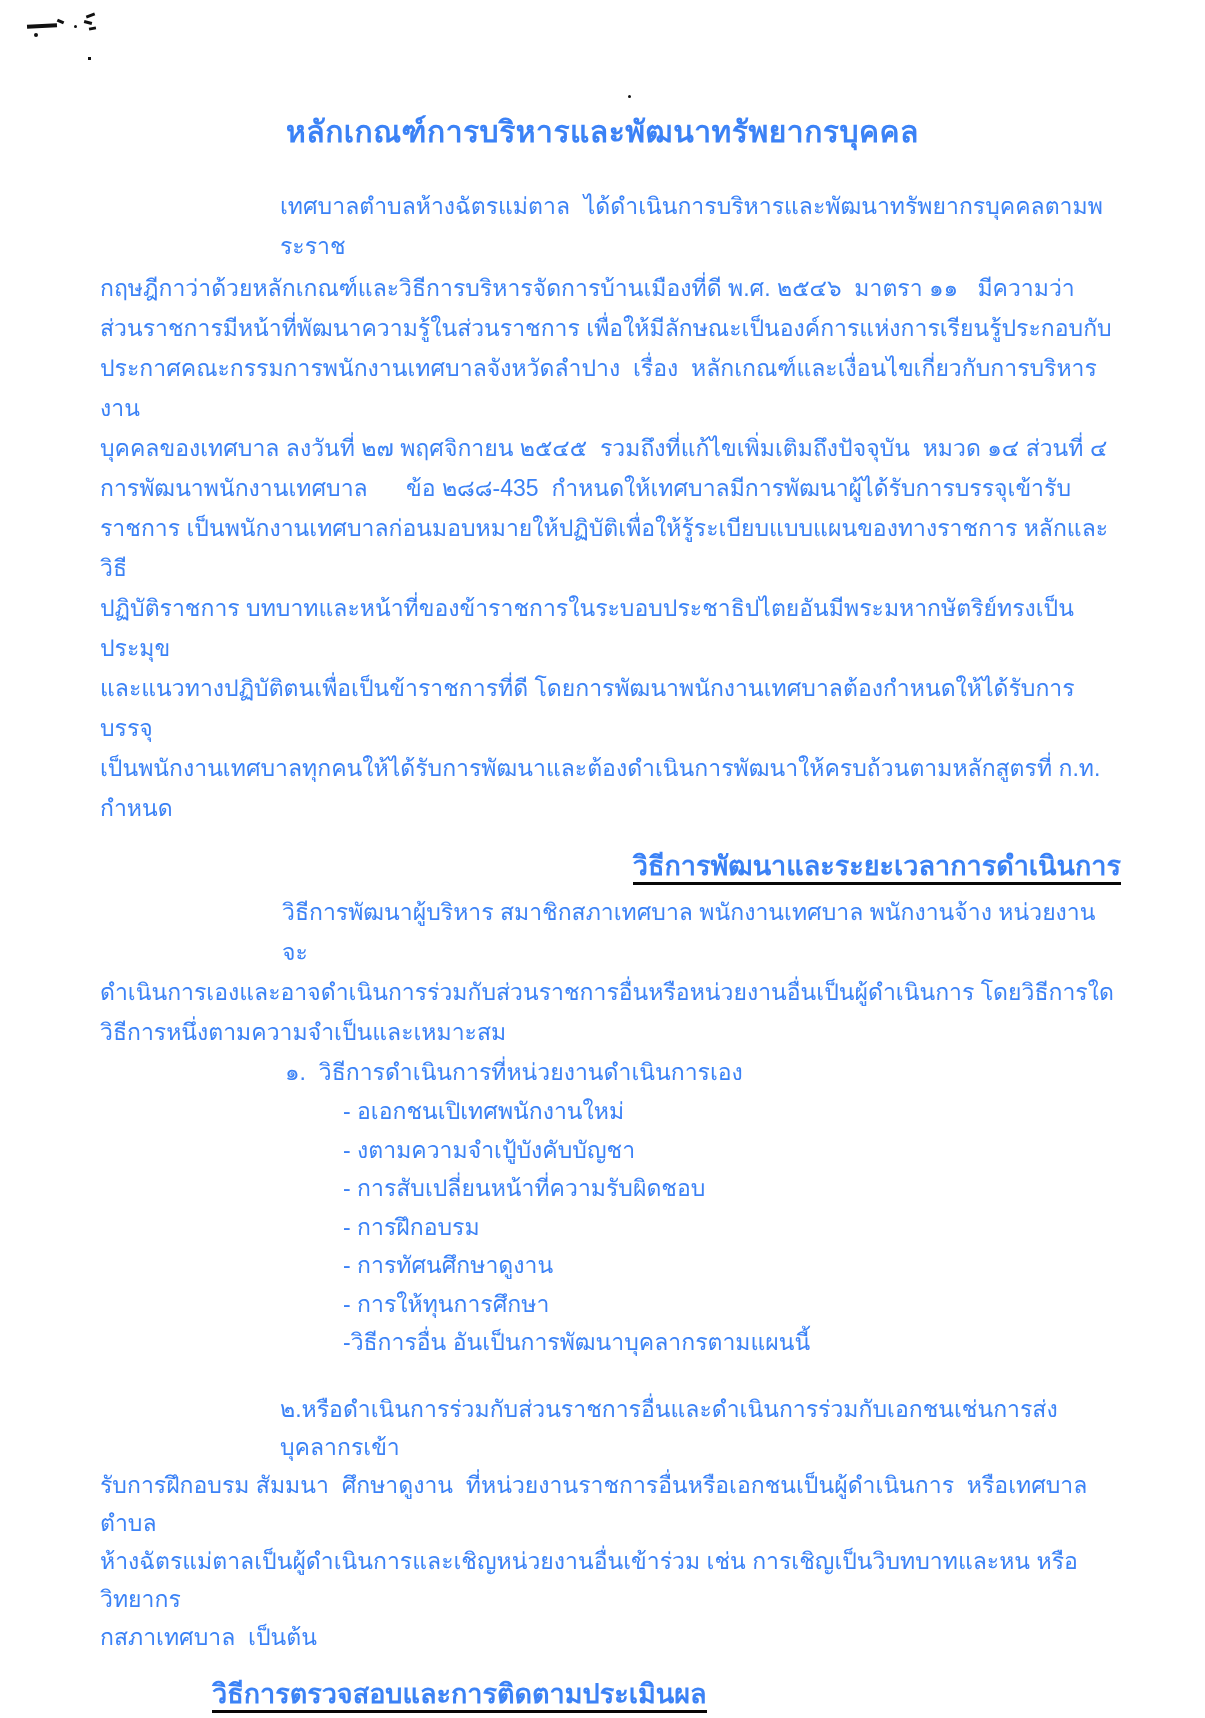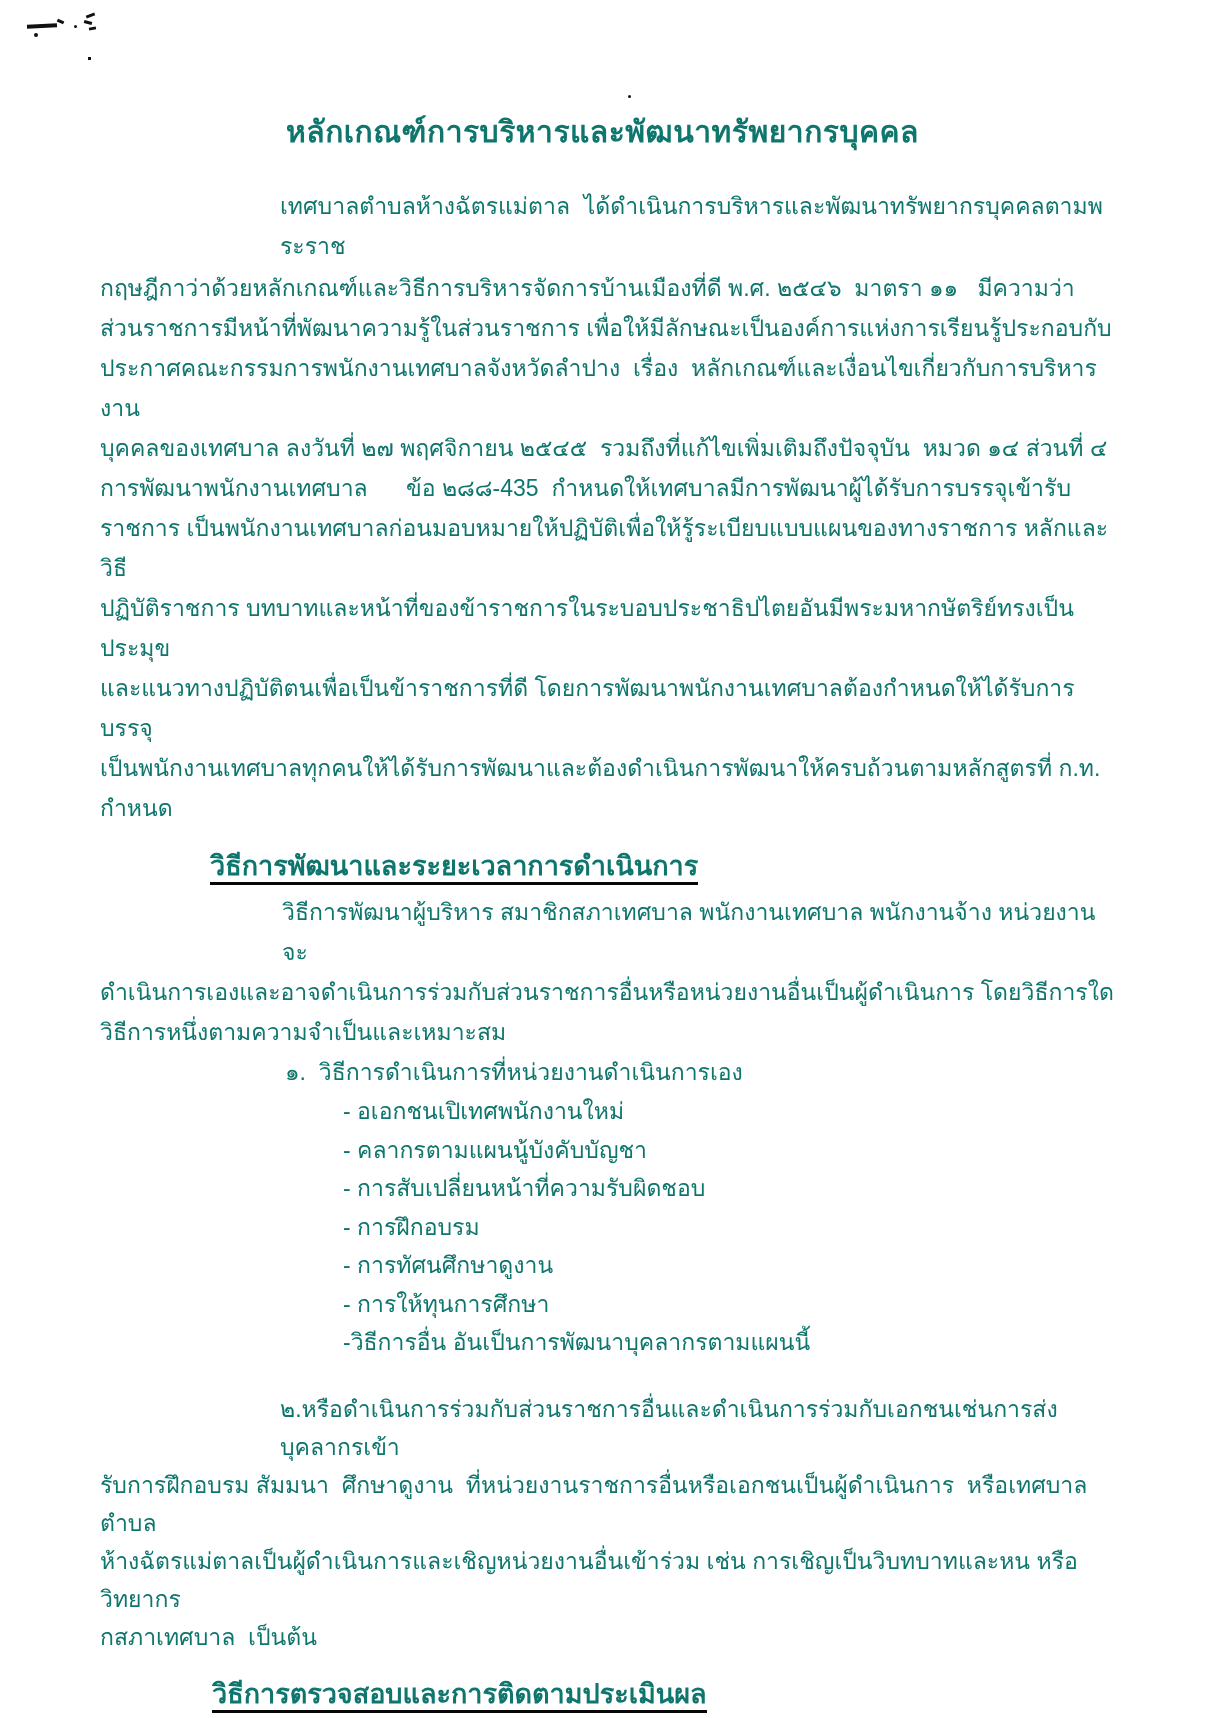--- a/index.html
+++ b/index.html
@@ -6,21 +6,21 @@
     margin: 0;
     padding: 0;
     background: #e8e8e8;
   }
   .page {
     position: relative;
     width: 1205px;
     height: 1718px;
     margin: 0 auto;
     background: #ffffff;
-    color: #0f766e;
+    color: #3b82f6;
     font-family: "Liberation Sans", sans-serif;
     overflow: hidden;
   }
   .content {
     padding: 0 84px 0 100px;
     font-size: 23px;
     line-height: 40px;
   }
   .line {
     white-space: pre-wrap;
@@ -44,21 +44,21 @@
   .section-heading {
     margin: 16px 0 4px 0;
     font-size: 27px;
     line-height: 44px;
     font-weight: bold;
   }
   .section-heading .underlined {
     border-bottom: 3px solid #070707;
     padding-bottom: 1px;
   }
-  .h-dev   { padding-left: 110px; }
+  .h-dev   { padding-left: 110px; text-align: right; }
   .h-check { padding-left: 112px; }
   
   .s1-para { line-height: 40px; }
   .s1-para .line:first-child { padding-left: 182px; }
   .s1-item1 { padding-left: 185px; line-height: 40px; }
   .s1-dashes { line-height: 38.5px; }
   .s1-dashes .line { padding-left: 243px; }
   .s1-item2 { line-height: 38px; }
   .s1-item2 .line:first-child { padding-left: 180px; margin-top: 28px; }
   
@@ -113,21 +113,21 @@
     <div class="s1-para">
         <div class="line">วิธีการพัฒนาผู้บริหาร สมาชิกสภาเทศบาล พนักงานเทศบาล พนักงานจ้าง หน่วยงานจะ</div>
         <div class="line">ดำเนินการเองและอาจดำเนินการร่วมกับส่วนราชการอื่นหรือหน่วยงานอื่นเป็นผู้ดำเนินการ โดยวิธีการใด</div>
         <div class="line">วิธีการหนึ่งตามความจำเป็นและเหมาะสม</div>
       </div>
 
     <div class="s1-item1 line">๑.  วิธีการดำเนินการที่หน่วยงานดำเนินการเอง</div>
 
     <div class="s1-dashes">
         <div class="line">- อเอกชนเปิเทศพนักงานใหม่</div>
-        <div class="line">- คลากรตามแผนนู้บังคับบัญชา</div>
+        <div class="line">- งตามความจำเปู้บังคับบัญชา</div>
         <div class="line">- การสับเปลี่ยนหน้าที่ความรับผิดชอบ</div>
         <div class="line">- การฝึกอบรม</div>
         <div class="line">- การทัศนศึกษาดูงาน</div>
         <div class="line">- การให้ทุนการศึกษา</div>
         <div class="line">-วิธีการอื่น อันเป็นการพัฒนาบุคลากรตามแผนนี้</div>
       </div>
 
     <div class="s1-item2">
         <div class="line">๒.หรือดำเนินการร่วมกับส่วนราชการอื่นและดำเนินการร่วมกับเอกชนเช่นการส่งบุคลากรเข้า</div>
         <div class="line">รับการฝึกอบรม สัมมนา  ศึกษาดูงาน  ที่หน่วยงานราชการอื่นหรือเอกชนเป็นผู้ดำเนินการ  หรือเทศบาลตำบล</div>

